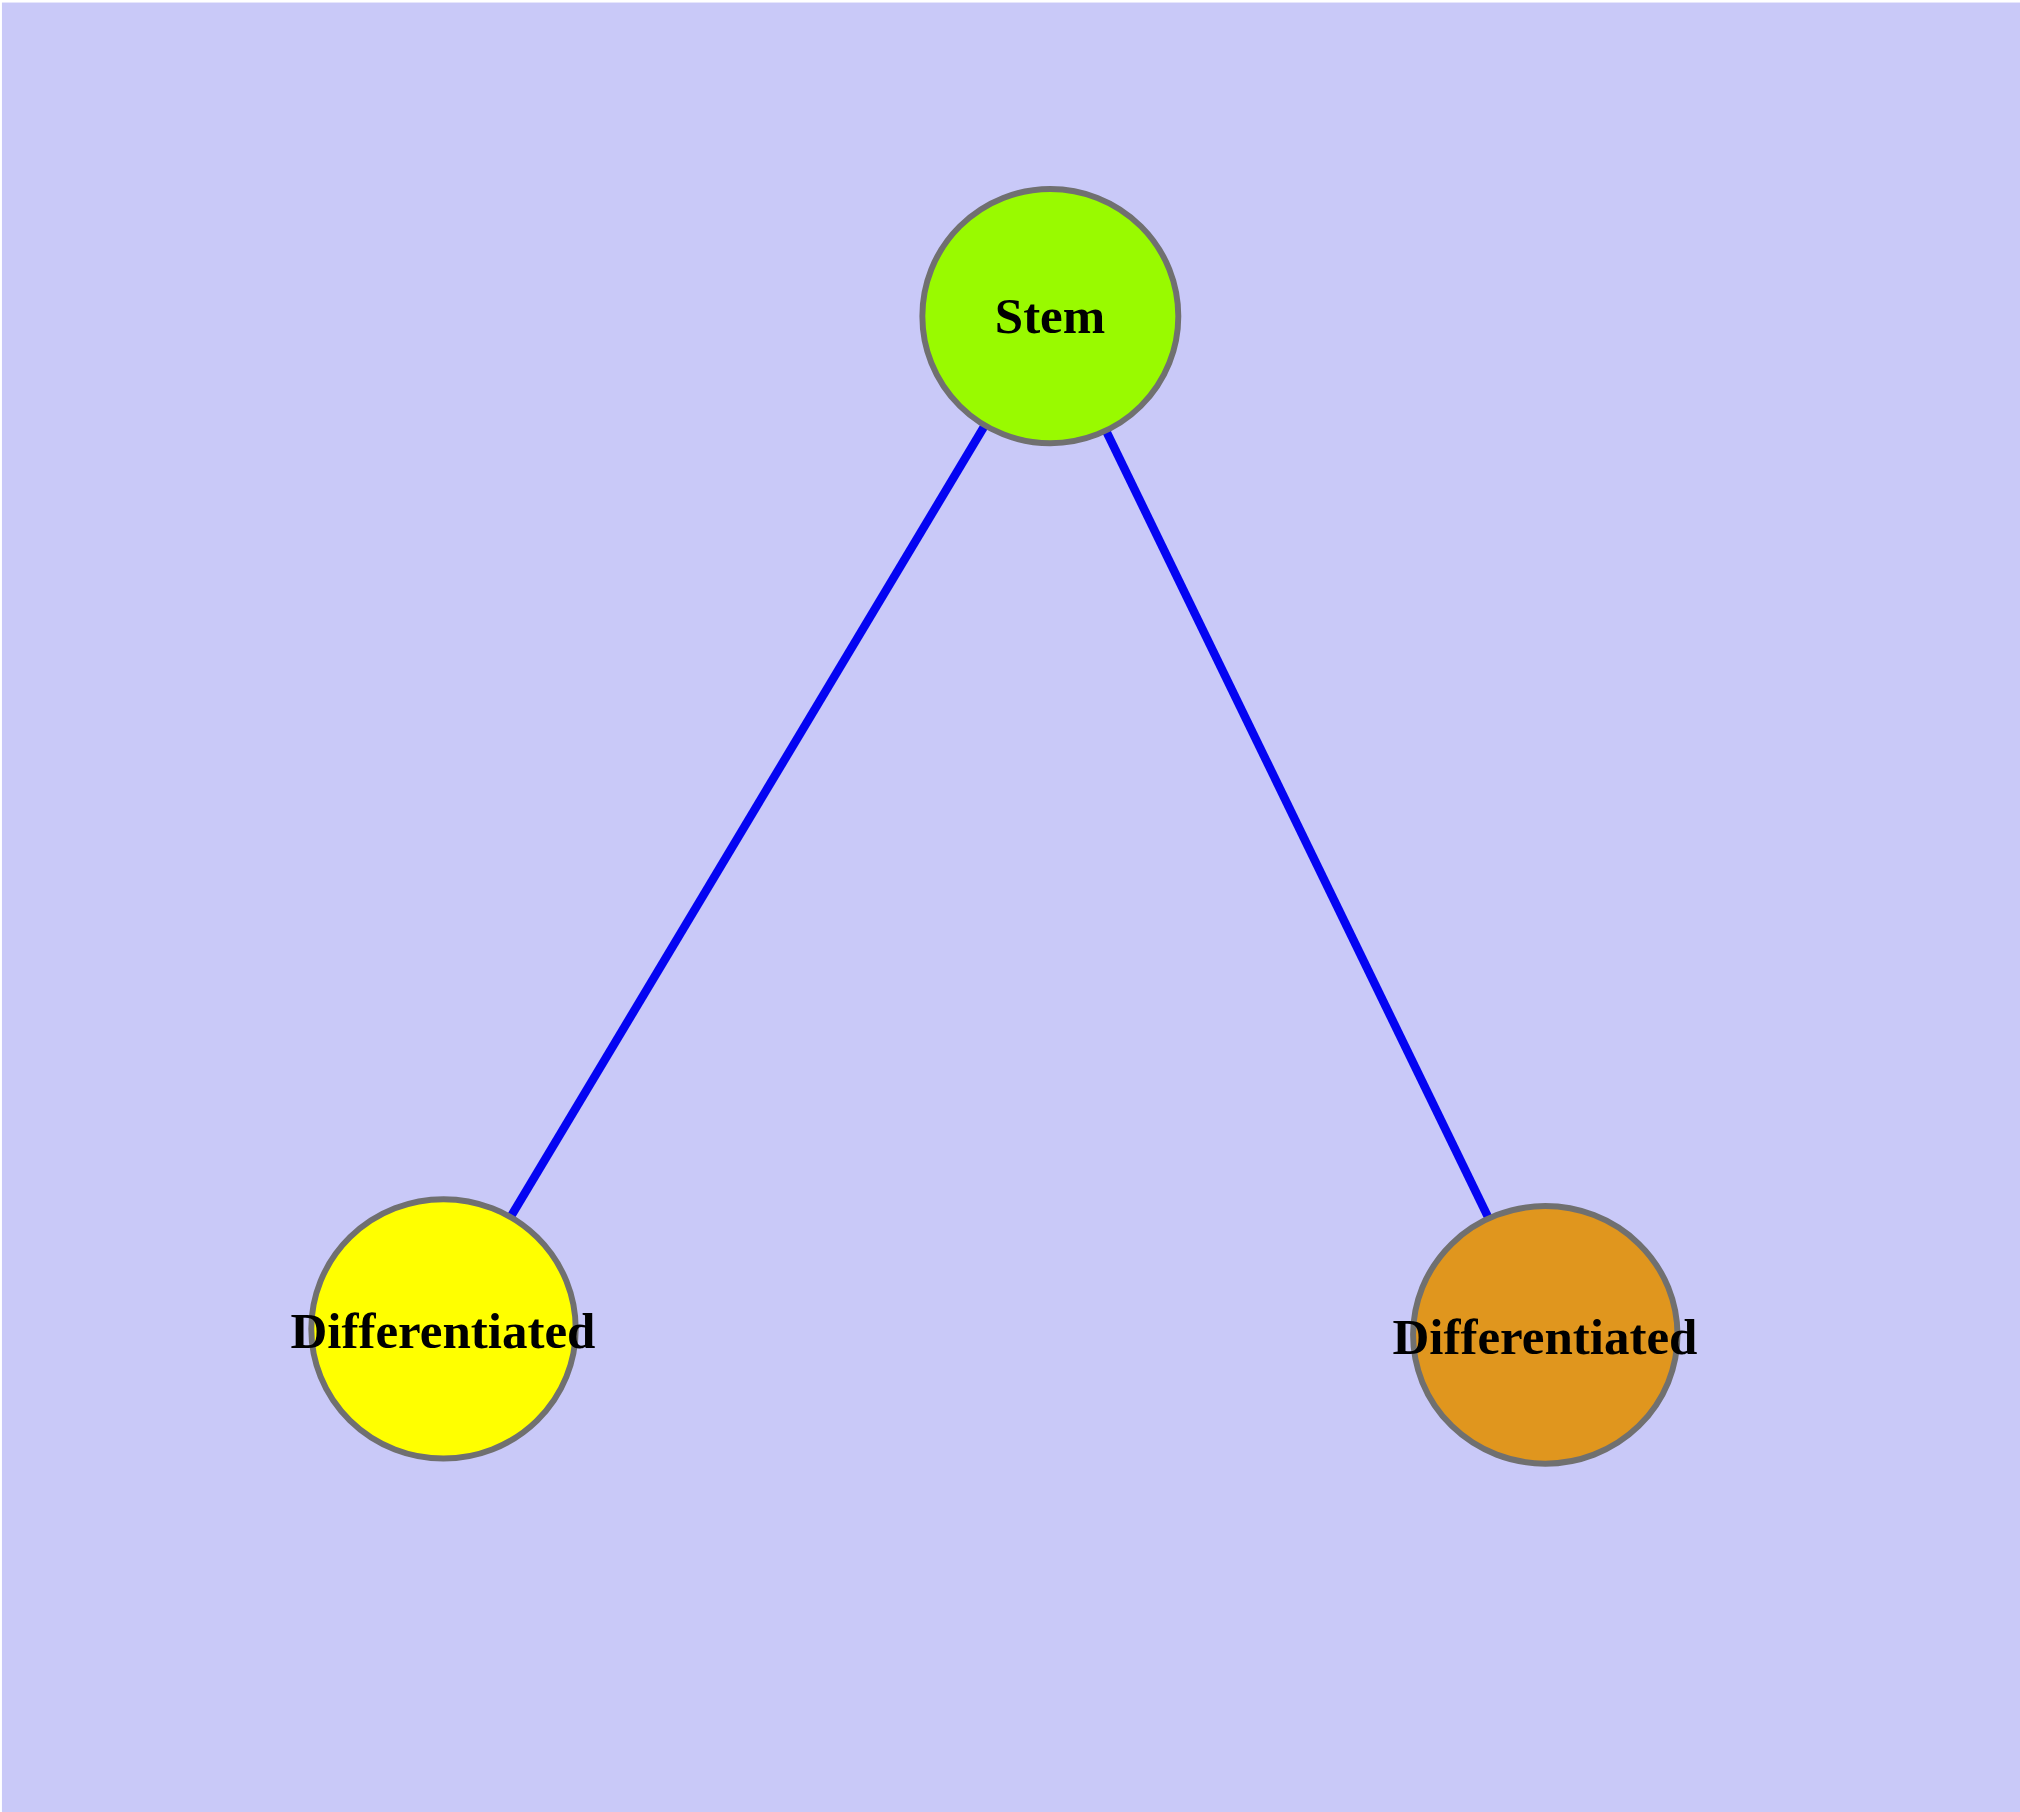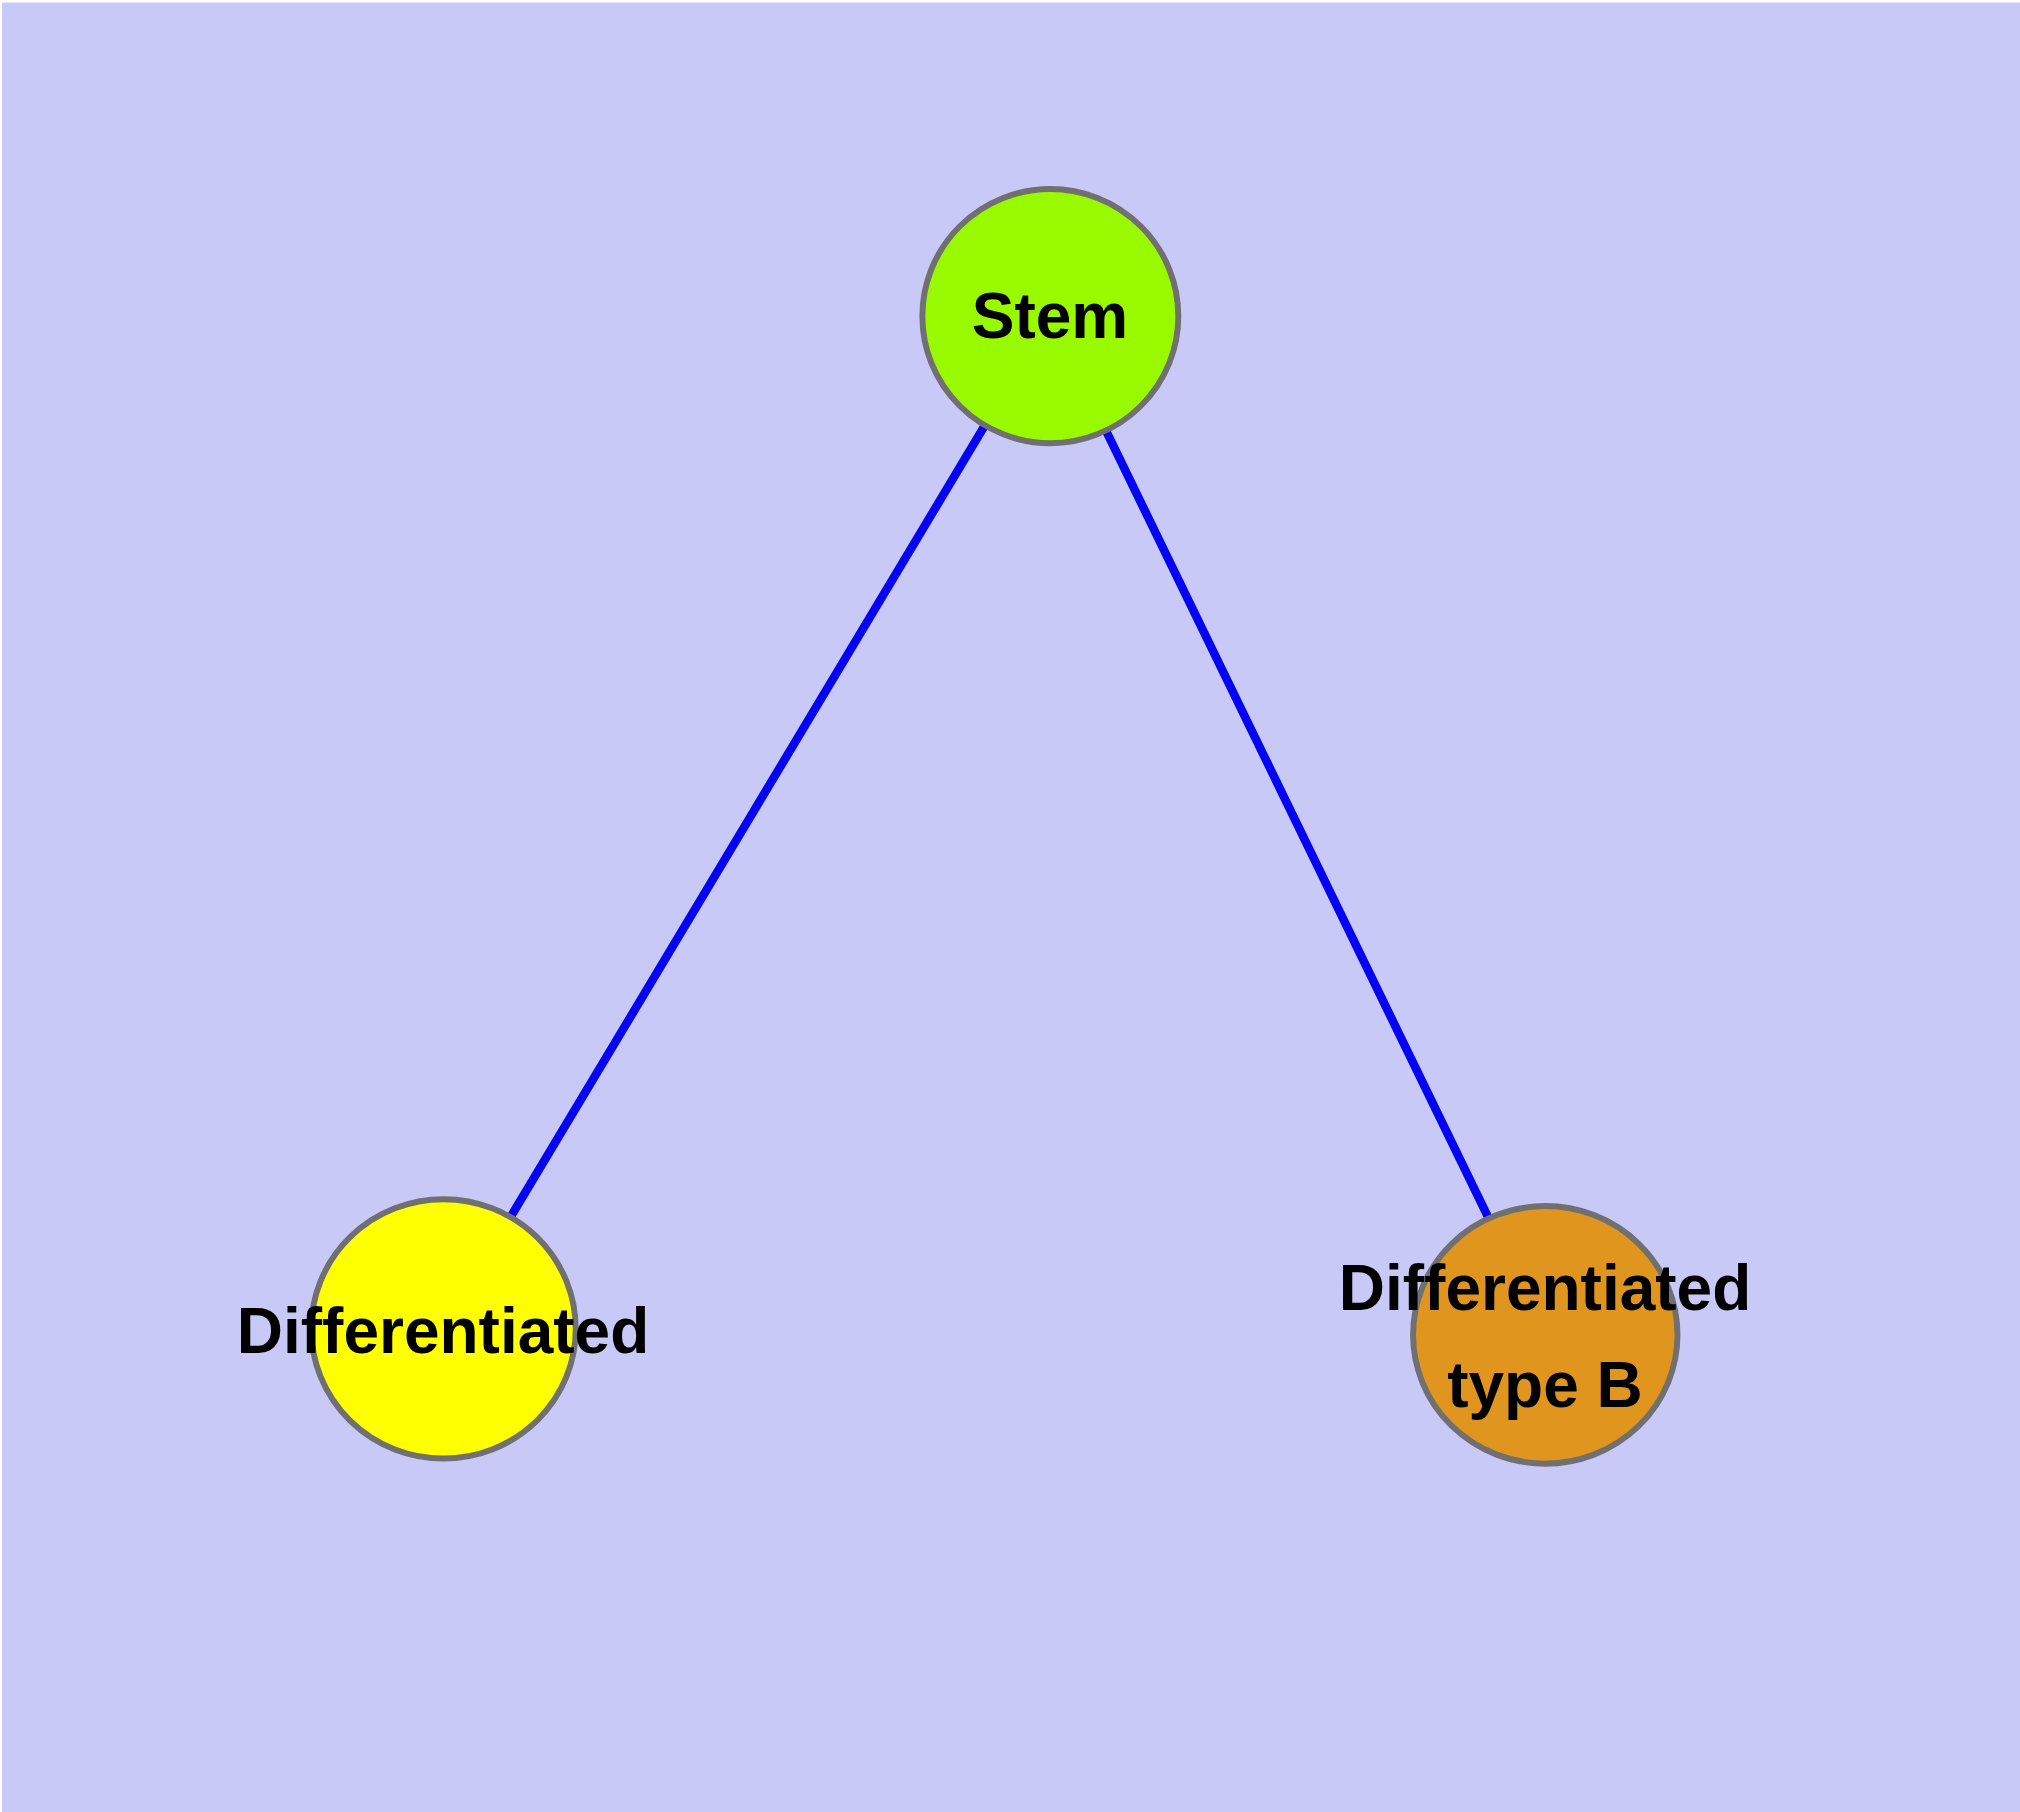--- a/index.html
+++ b/index.html
@@ -17,23 +17,23 @@
   }
   .stage svg {
     position: absolute;
     left: 0;
     top: 0;
     display: block;
   }
   .node-label {
     position: absolute;
     transform: translate(-50%, -50%);
-    font-family: Liberation Sans, sans-serif;
+    font-family: Liberation Serif, serif;
     font-weight: 700;
-    font-size: 64px;
+    font-size: 51px;
     line-height: 97px;
     color: #000000;
     text-align: center;
     white-space: nowrap;
     pointer-events: none;
   }
 </style>
 </head>
 <body>
 
@@ -54,17 +54,16 @@
   <div class="node-label" style="left:1050px; top:316px;">
     <div>Stem</div>
   </div>
 
   <div class="node-label" style="left:443px; top:1331px;">
     <div>Differentiated</div>
   </div>
 
   <div class="node-label" style="left:1545px; top:1337px;">
     <div>Differentiated</div>
-    <div>type B</div>
   </div>
 
 </div>
 
 
 </body></html>

